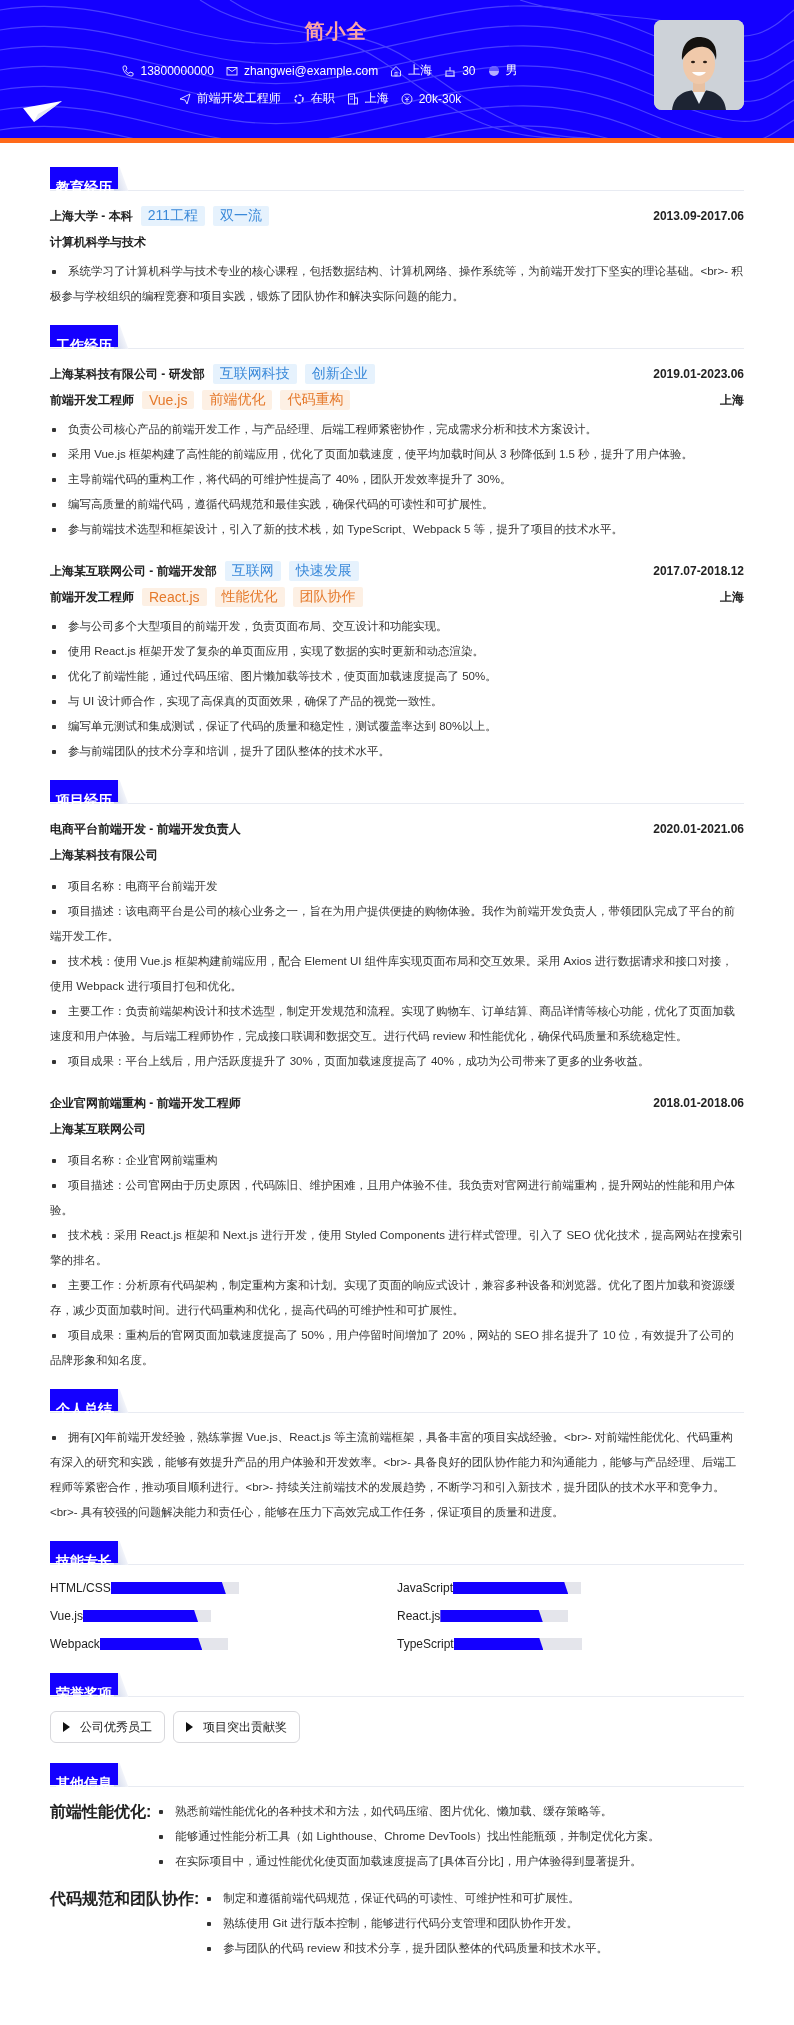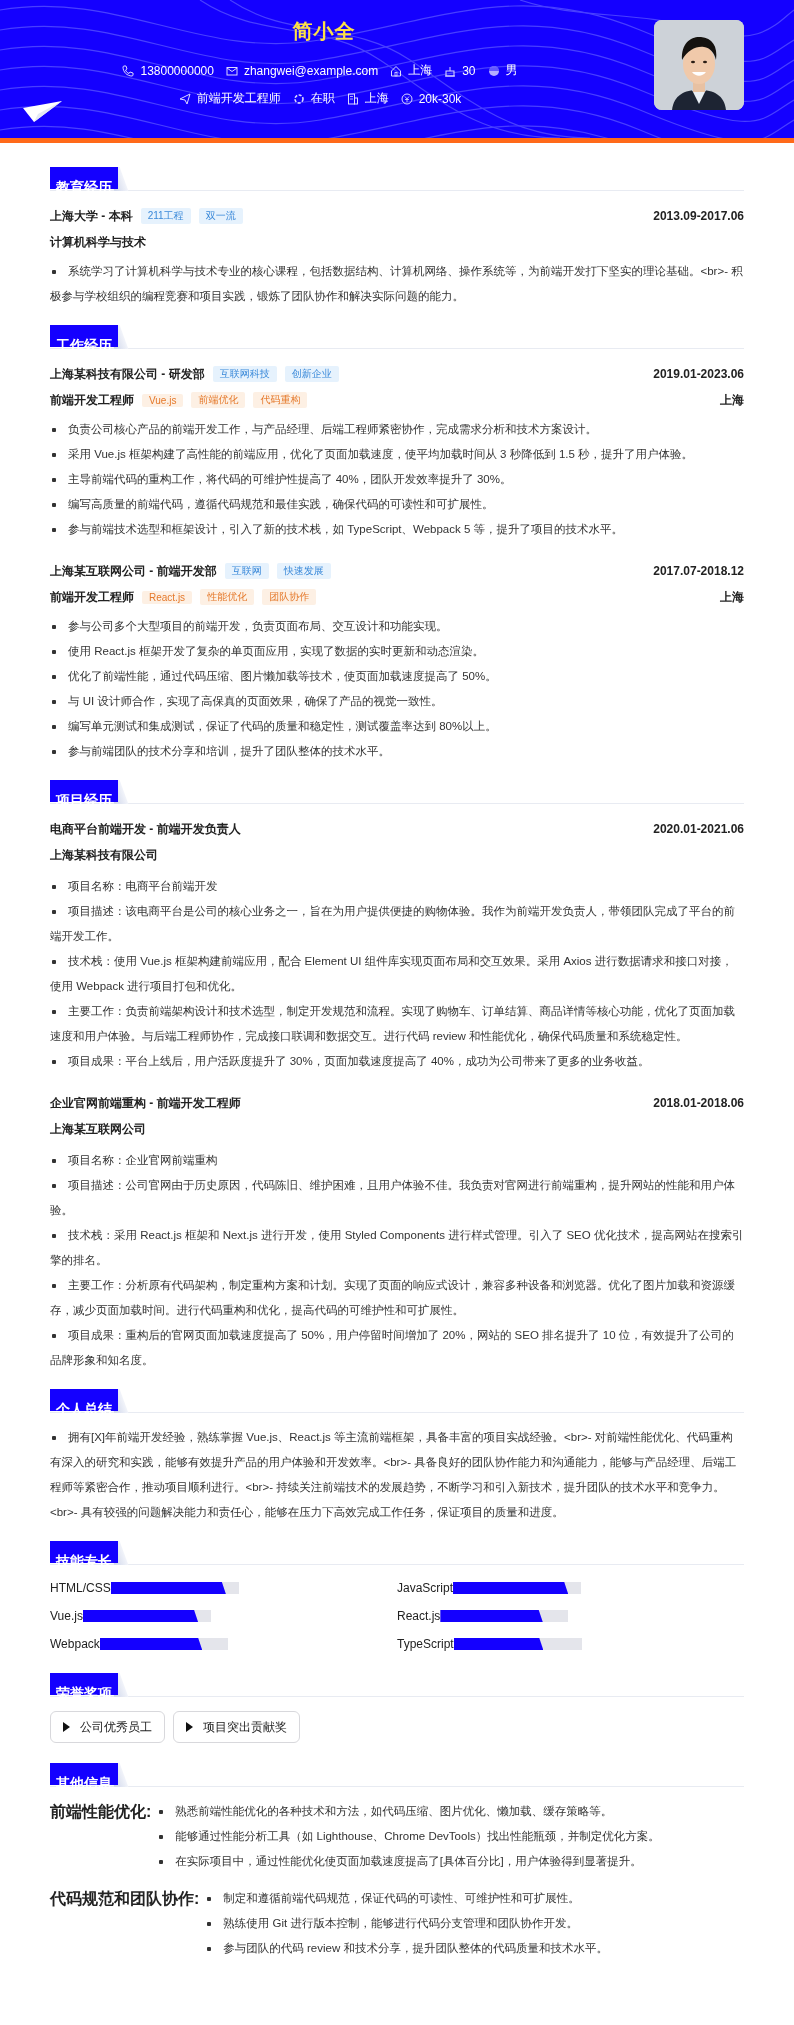--- a/index.html
+++ b/index.html
@@ -3,40 +3,40 @@
 <meta charset="utf-8">
 <style>
   * { box-sizing: border-box; margin: 0; padding: 0; }
   html, body { width: 794px; background: #ffffff; }
   body { font-family: "Liberation Sans", "DejaVu Sans", sans-serif; color: #222; font-size: 12px; }
 
   
   .header { position: relative; width: 794px; height: 138px; background: #1400ff; overflow: hidden; }
   .header svg.waves { position: absolute; left: 0; top: 0; }
   .orange-stripe { width: 794px; height: 5px; background: #ff6a1a; }
-  .name { position: absolute; top: 18px; left: 4px; width: 640px; text-align: center; color: #fde047; font-size: 20px; font-weight: bold; letter-spacing: 1px; }
+  .name { position: absolute; top: 18px; left: 16px; width: 640px; text-align: center; color: #fca5a5; font-size: 20px; font-weight: bold; letter-spacing: 1px; }
   .info-row { position: absolute; left: 0; width: 640px; display: flex; justify-content: center; align-items: center; color: #fff; font-size: 12px; gap: 12px; }
   .info-row.r1 { top: 62px; }
   .info-row.r2 { top: 90px; }
   .info-item { display: flex; align-items: center; gap: 6px; }
   .info-item .ico { width: 12px; height: 12px; display: inline-block; opacity: .85; }
   .photo { position: absolute; left: 654px; top: 20px; width: 90px; height: 90px; border-radius: 8px; background: #cfd4da; overflow: hidden; }
   .plane { position: absolute; left: 20px; top: 100px; }
 
   
   .content { padding: 12px 50px 20px 50px; }
   .section { margin-top: 10px; }
   .sec-title { position: relative; height: 26px; margin-bottom: 12px; border-bottom: 1px solid #e8ebf2; }
   .sec-title .label { position: absolute; left: 0; top: 2px; height: 22px; line-height: 22px; padding: 9px 6px; background: #1400ff; color: #fff; font-size: 14px; font-weight: bold; z-index: 2; }
   .sec-title .shadow { position: absolute; left: 60px; top: 2px; width: 14px; height: 24px; background: linear-gradient(90deg, #cfd6ea, #f2f4fa); transform: skewX(20deg); z-index: 1; }
 
   .row { display: flex; align-items: center; justify-content: space-between; height: 26px; }
   .row .left { display: flex; align-items: center; gap: 8px; font-weight: bold; font-size: 12px; color: #222; }
   .row .right { font-weight: bold; font-size: 12px; color: #222; }
-  .tag { display: inline-block; padding: 1px 7px; font-size: 10px; font-weight: normal; border-radius: 2px; }
+  .tag { display: inline-block; padding: 1px 7px; font-size: 14px; font-weight: normal; border-radius: 2px; }
   .tag.blue { background: #e6f2fd; color: #3a89d9; }
   .tag.orange { background: #fdf0e4; color: #e5792b; }
   .sub { font-weight: bold; font-size: 12px; height: 26px; line-height: 26px; }
 
   ul.bullets { list-style: none; margin: 4px 0 6px 0; }
   ul.bullets li { position: relative; padding-left: 18px; font-size: 11.5px; line-height: 25px; color: #333; }
   ul.bullets li::before { content: ""; position: absolute; left: 2px; top: 11px; width: 4px; height: 4px; background: #333; border-radius: 1px; }
   ul.bullets.flush li.wrap { padding-left: 0; text-indent: 18px; }
   ul.bullets.flush li.wrap::before { left: 2px; }
   .gap-entry { height: 10px; }

